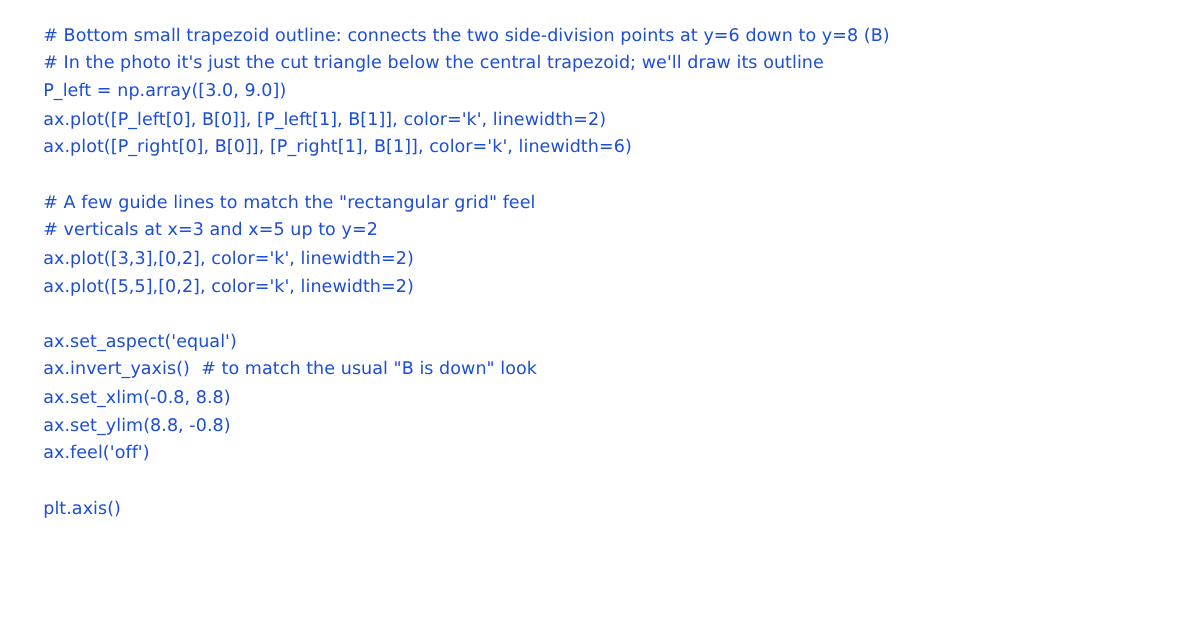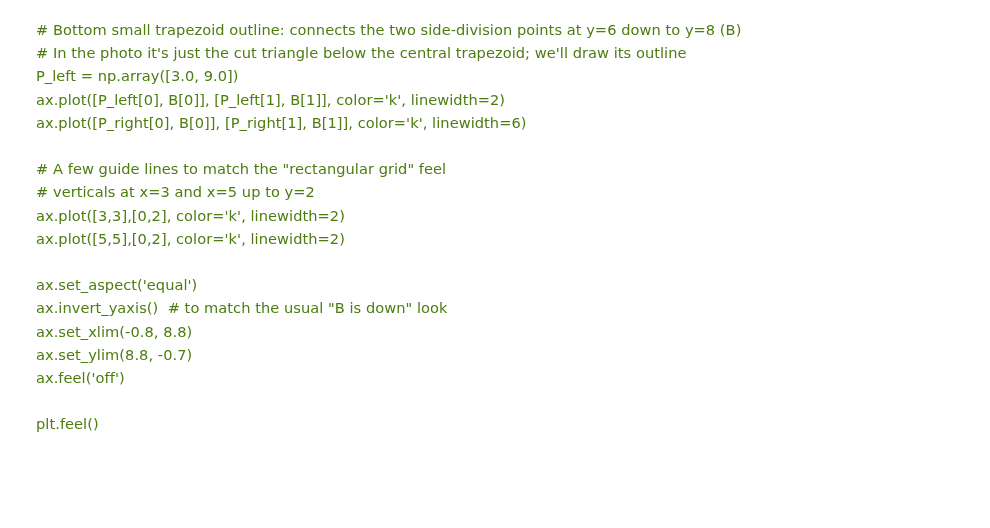--- a/index.html
+++ b/index.html
@@ -16,21 +16,21 @@
   #code-block {
     position: absolute;
     left: 36px;
     top: 18px;
     width: 930px;
   }
   .code-line {
     font-family: "DejaVu Sans", sans-serif;
     font-size: 14.6px;
     line-height: 23.2px;
-    color: #4d7c0f;
+    color: #1d4ed8;
     white-space: pre;
     letter-spacing: 0.05px;
   }
   .code-line.blank {
     color: transparent;
   }
 </style>
 </head>
 <body>
 
@@ -42,17 +42,17 @@
     <div class="code-line">ax.plot([P_right[0], B[0]], [P_right[1], B[1]], color='k', linewidth=6)</div>
     <div class="code-line blank">&nbsp;</div>
     <div class="code-line"># A few guide lines to match the "rectangular grid" feel</div>
     <div class="code-line"># verticals at x=3 and x=5 up to y=2</div>
     <div class="code-line">ax.plot([3,3],[0,2], color='k', linewidth=2)</div>
     <div class="code-line">ax.plot([5,5],[0,2], color='k', linewidth=2)</div>
     <div class="code-line blank">&nbsp;</div>
     <div class="code-line">ax.set_aspect('equal')</div>
     <div class="code-line">ax.invert_yaxis()  # to match the usual "B is down" look</div>
     <div class="code-line">ax.set_xlim(-0.8, 8.8)</div>
-    <div class="code-line">ax.set_ylim(8.8, -0.7)</div>
+    <div class="code-line">ax.set_ylim(8.8, -0.8)</div>
     <div class="code-line">ax.feel('off')</div>
     <div class="code-line blank">&nbsp;</div>
-    <div class="code-line">plt.feel()</div>
+    <div class="code-line">plt.axis()</div>
   </div>
 
 </body></html>

